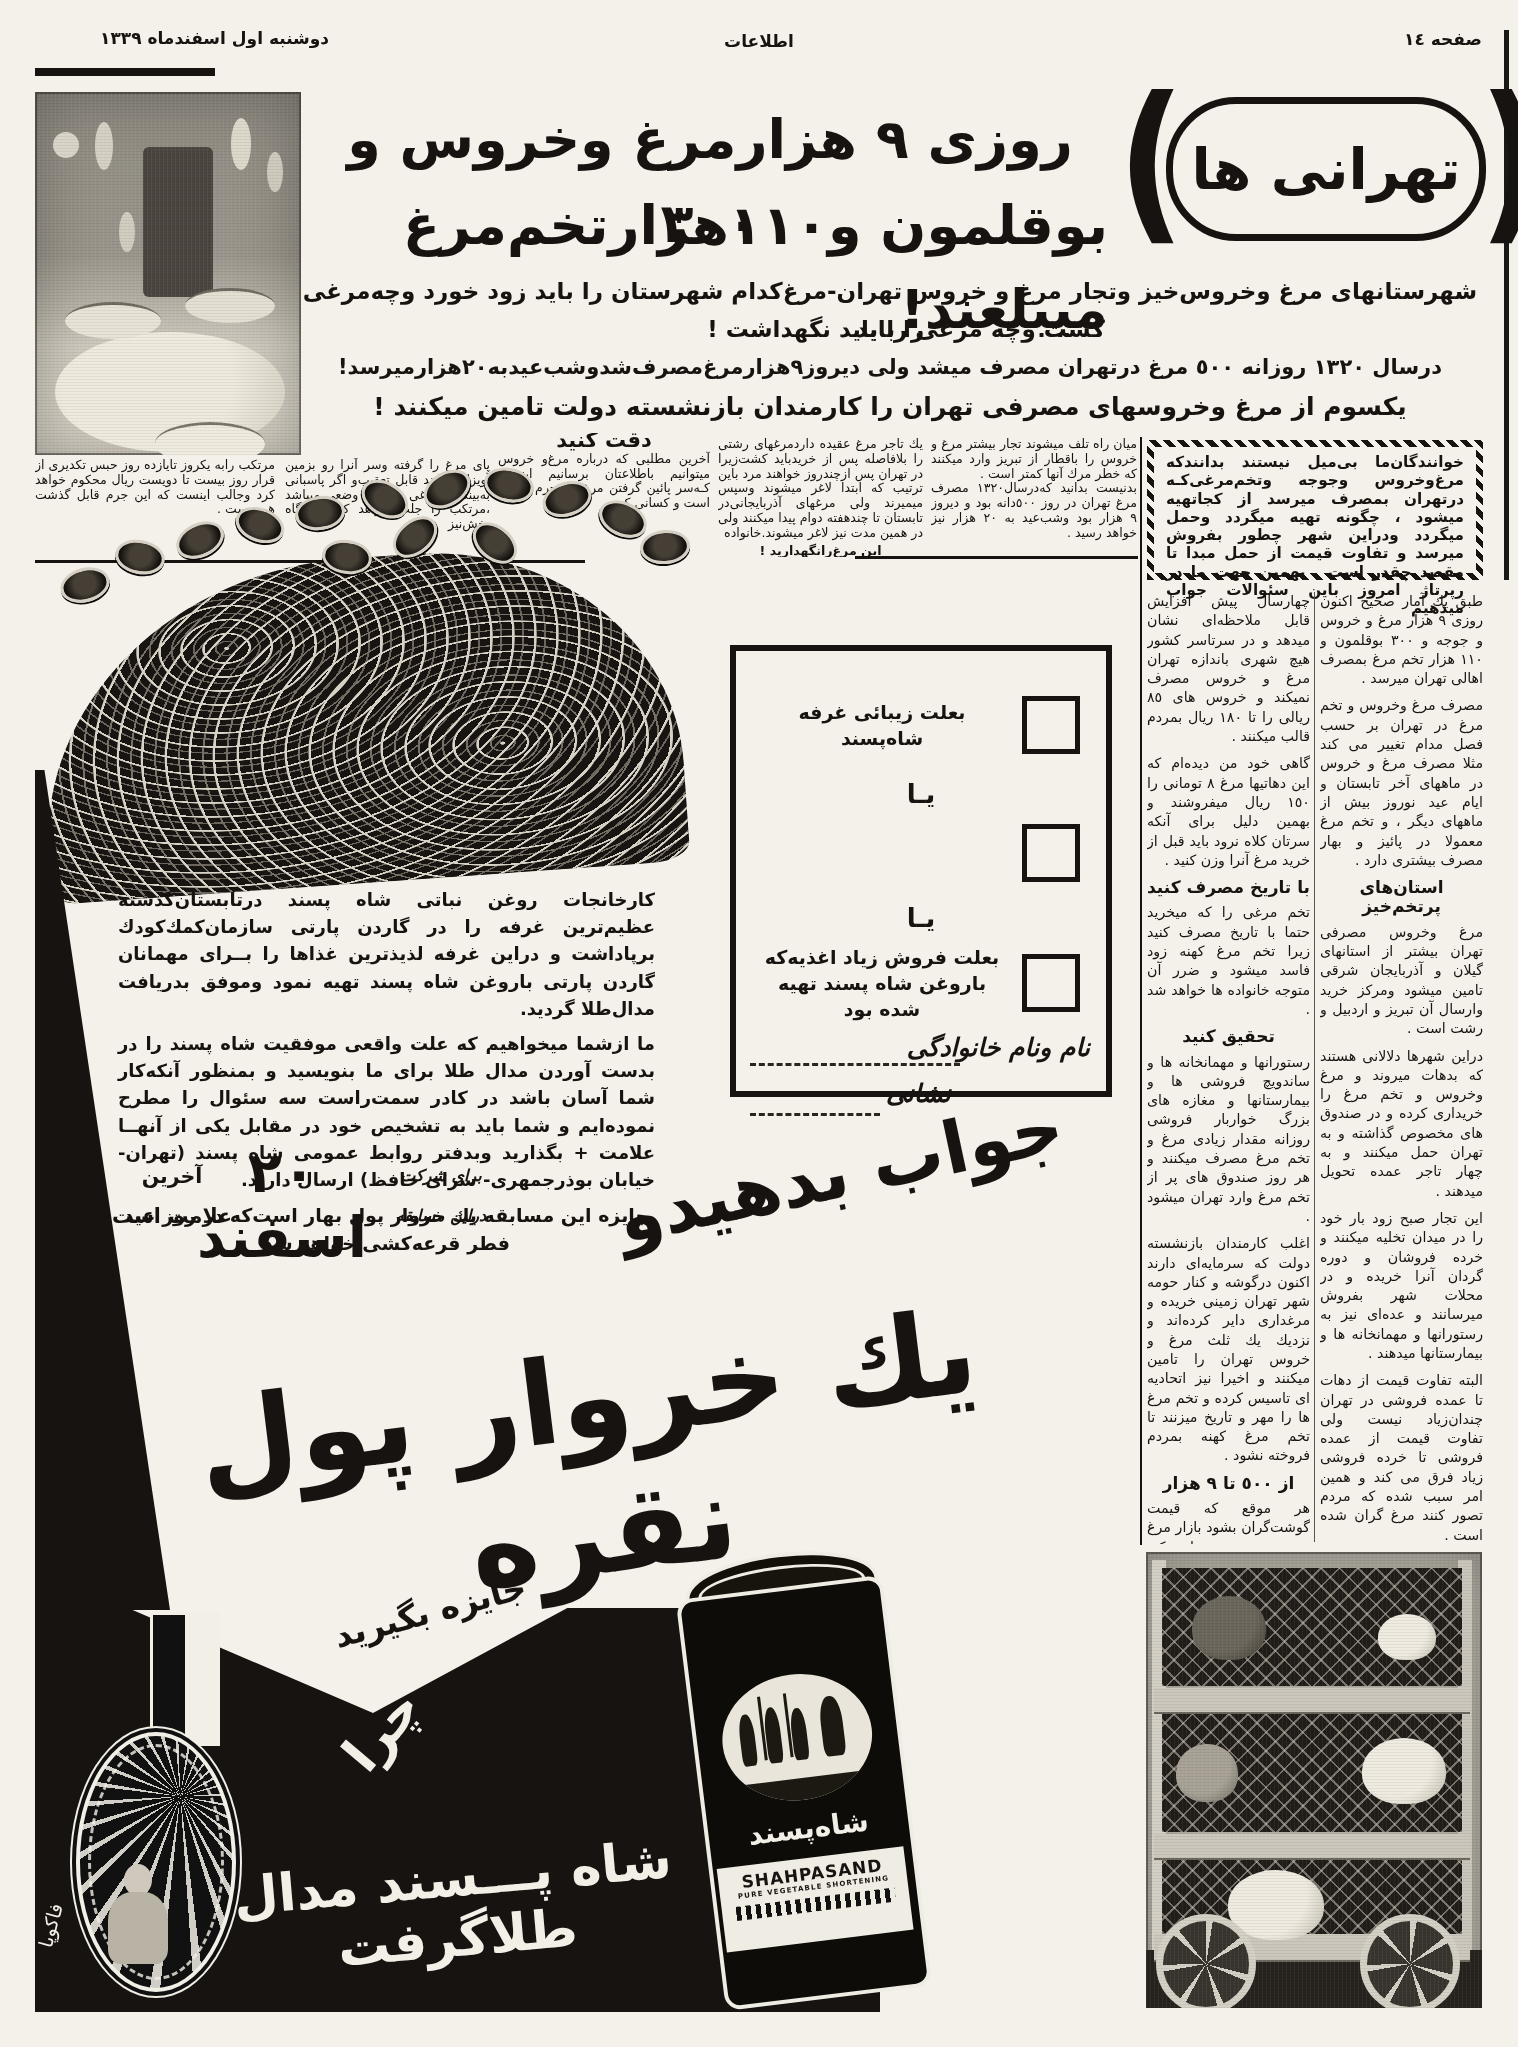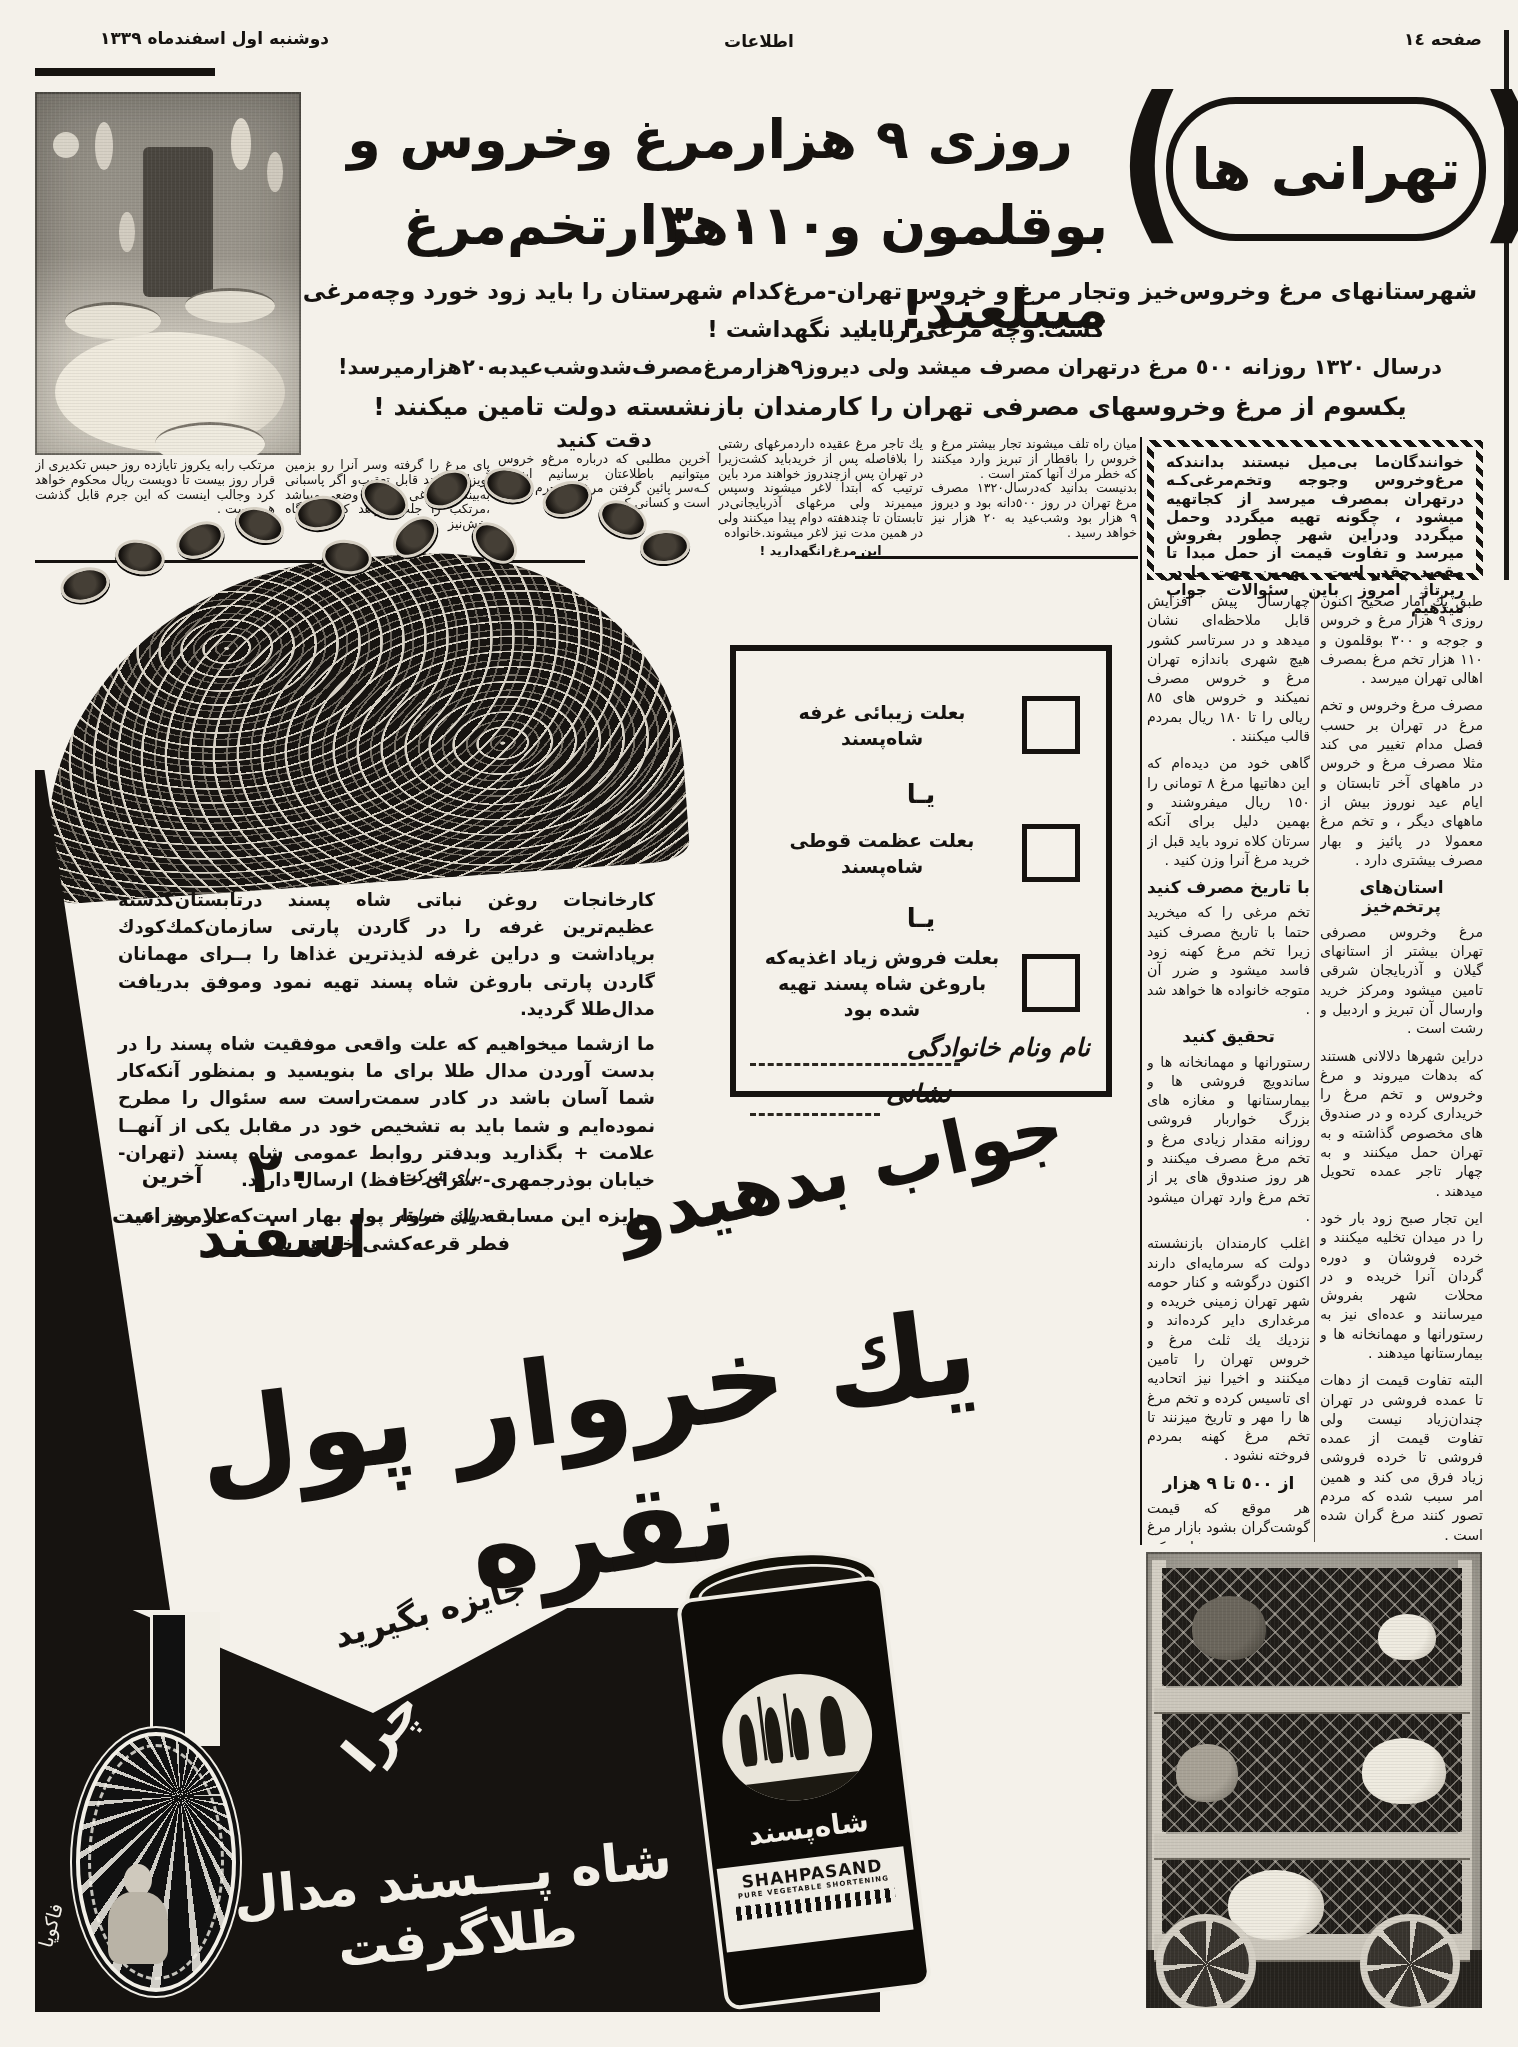--- a/index.html
+++ b/index.html
@@ -174,21 +174,20 @@
   </div>
 
   <div class="abs formbox" style="left:730px;top:645px;width:370px;height:440px;">
     <div class="optrow" style="top:44px;height:60px;">
       <div class="chk"></div>
       <div class="optlbl">بعلت زیبائی غرفه شاه‌پسند</div>
     </div>
     <div class="or" style="top:128px;">یـا</div>
     <div class="optrow" style="top:172px;height:60px;">
       <div class="chk"></div>
-      <div class="optlbl">بعلت عظمت قوطی شاه‌پسند</div>
     </div>
     <div class="or" style="top:252px;">یـا</div>
     <div class="optrow" style="top:292px;height:80px;">
       <div class="chk"></div>
       <div class="optlbl">بعلت فروش زیاد اغذیه‌که باروغن شاه پسند تهیه شده بود</div>
     </div>
     <div class="abs scriptlbl" style="right:16px;top:382px;">نام ونام خانوادگی</div>
     <div class="abs dashes" style="left:14px;top:412px;width:210px;"></div>
     <div class="abs scriptlbl" style="left:150px;top:428px;">نشانی</div>
     <div class="abs dashes" style="left:14px;top:462px;width:130px;"></div>

